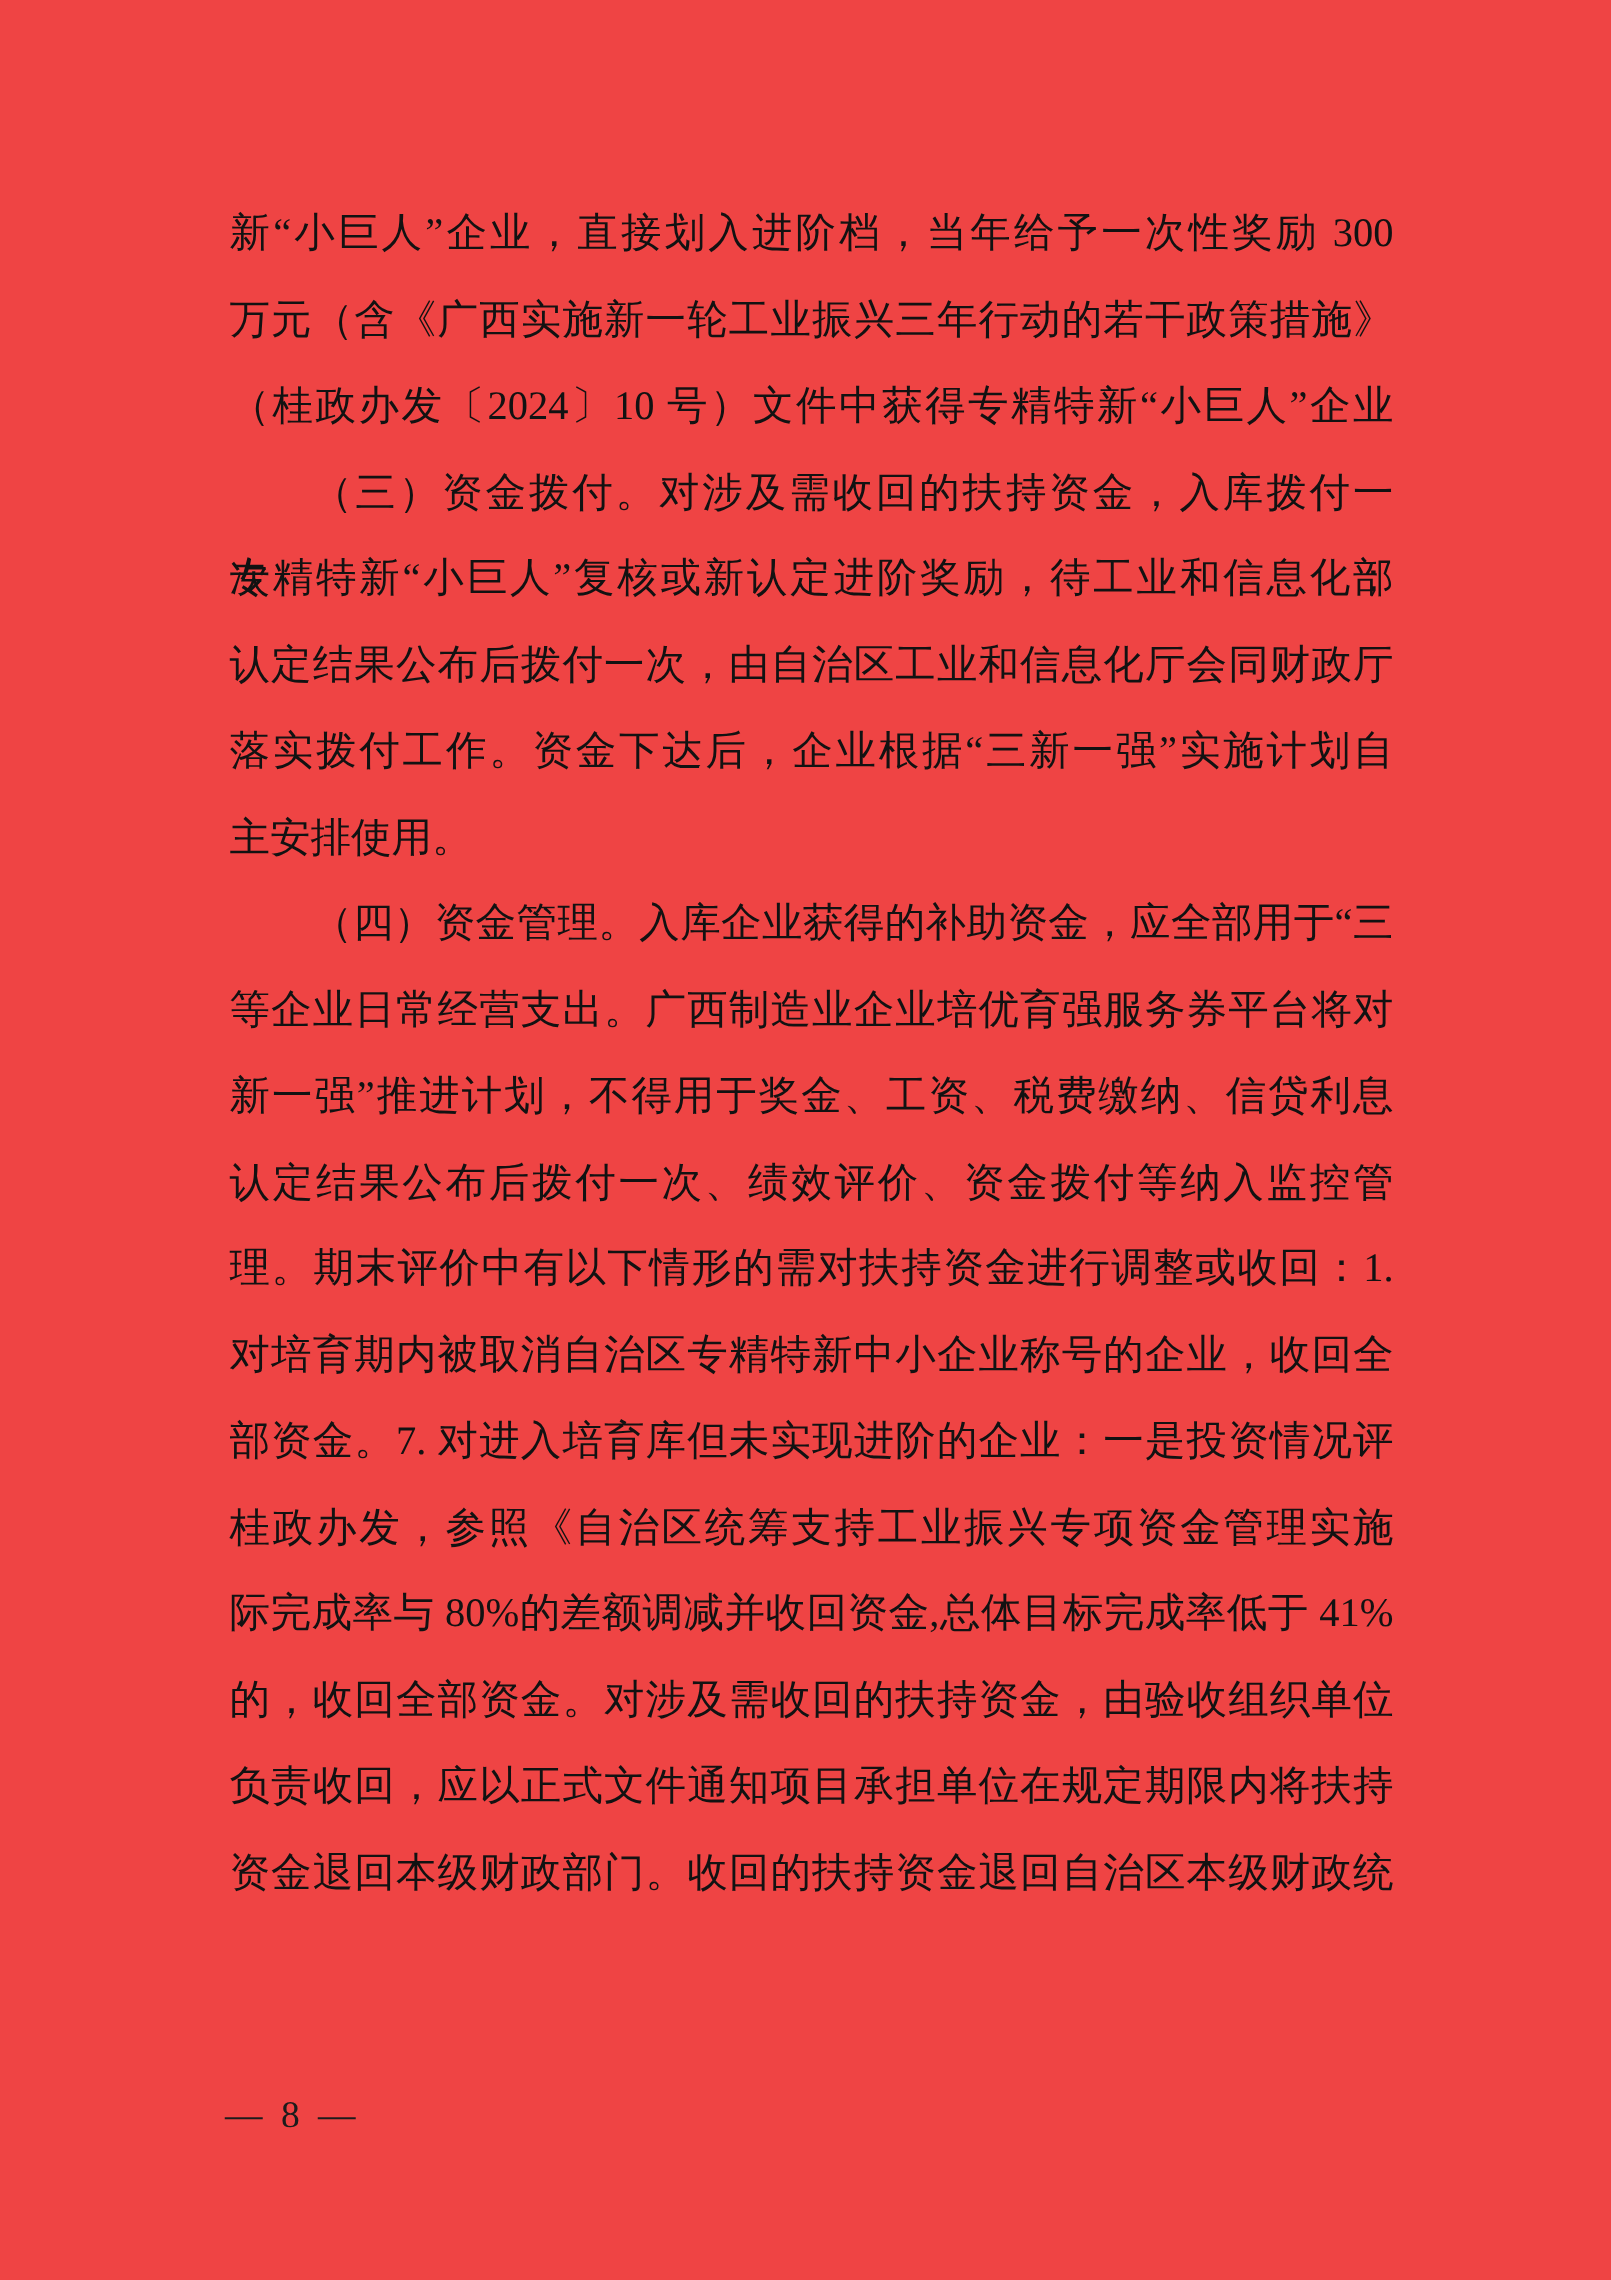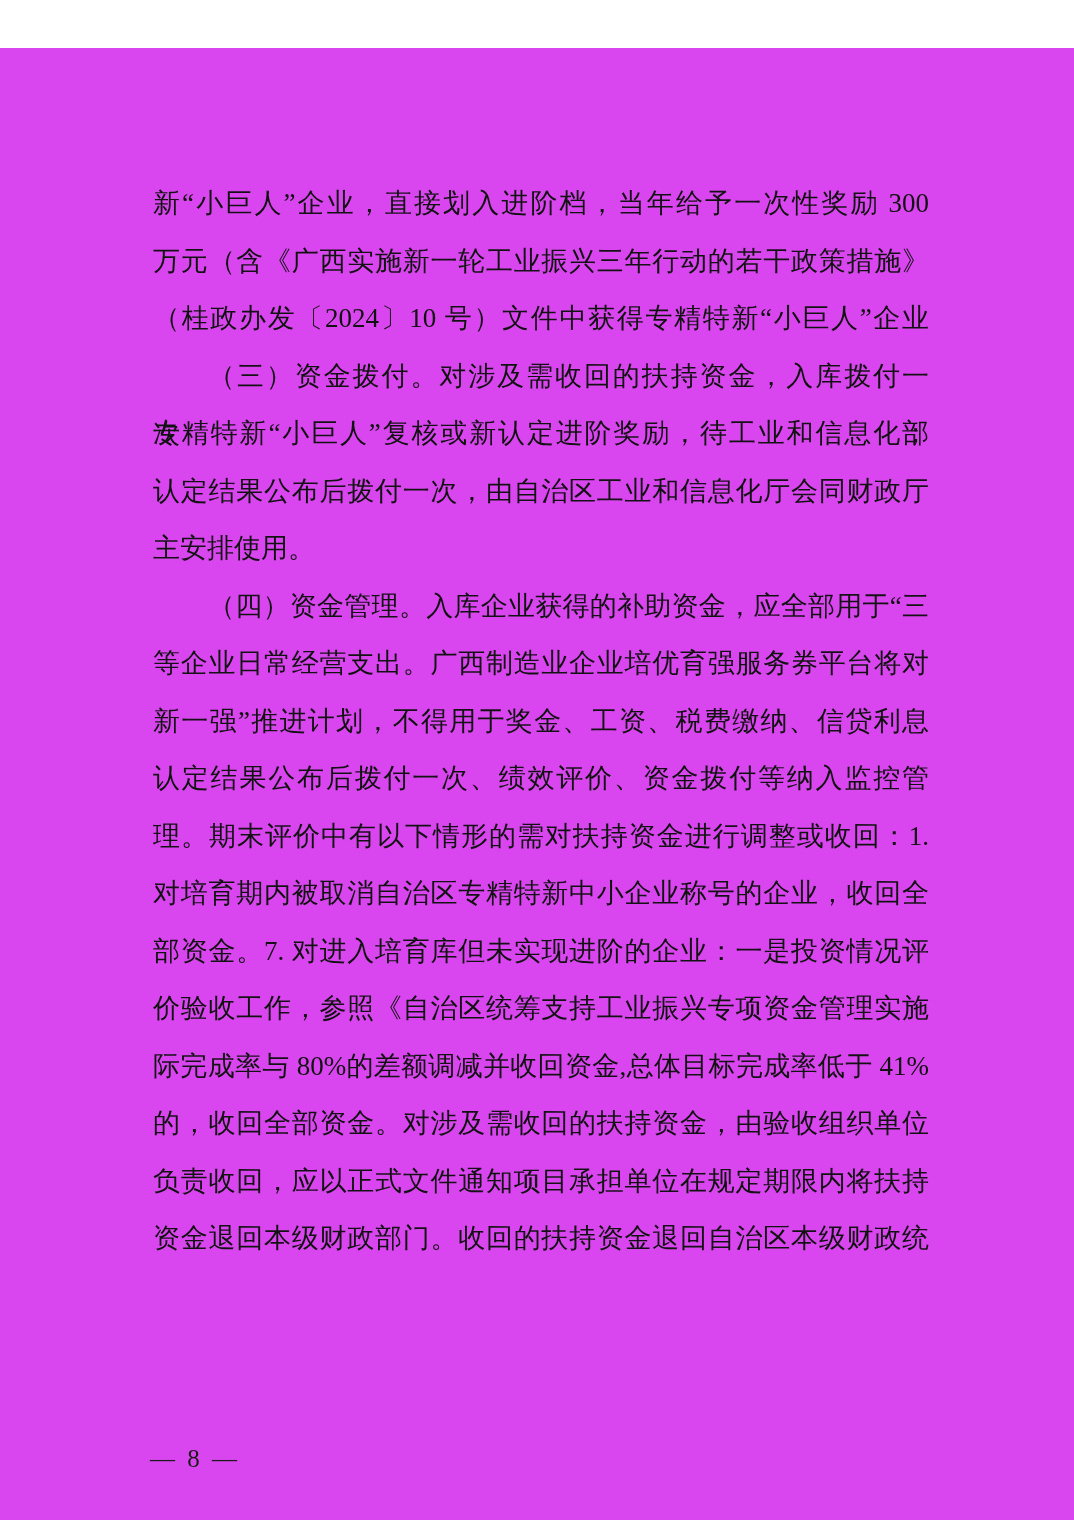--- a/index.html
+++ b/index.html
@@ -11,22 +11,21 @@
     width: 1074px;
     height: 1520px;
     background: #ffffff;
     font-family: "Liberation Serif", "DejaVu Serif", serif;
     color: #121212;
     overflow: hidden;
   }
   .page {
     position: absolute;
     inset: 0;
-    background: #d946ef;
-    margin-top: 48px;
+    background: #ef4444;
   }
   .text-block {
     position: absolute;
     left: 153px;
     top: 127px;
     width: 776px;
   }
   .line {
     height: 57.5px;
     line-height: 57.5px;
@@ -60,29 +59,30 @@
 
 <div class="page">
 
   <div class="text-block">
     <div class="line">新“小巨人”企业，直接划入进阶档，当年给予一次性奖励 300</div>
     <div class="line">万元（含《广西实施新一轮工业振兴三年行动的若干政策措施》</div>
     <div class="line">（桂政办发〔2024〕10 号）文件中获得专精特新“小巨人”企业</div>
     <div class="line indent">（三）资金拨付。对涉及需收回的扶持资金，入库拨付一次；</div>
     <div class="line">专精特新“小巨人”复核或新认定进阶奖励，待工业和信息化部</div>
     <div class="line">认定结果公布后拨付一次，由自治区工业和信息化厅会同财政厅</div>
+    <div class="line">落实拨付工作。资金下达后，企业根据“三新一强”实施计划自</div>
     <div class="line para-end">主安排使用。</div>
     <div class="line indent">（四）资金管理。入库企业获得的补助资金，应全部用于“三</div>
     <div class="line">等企业日常经营支出。广西制造业企业培优育强服务券平台将对</div>
     <div class="line">新一强”推进计划，不得用于奖金、工资、税费缴纳、信贷利息</div>
     <div class="line">认定结果公布后拨付一次、绩效评价、资金拨付等纳入监控管</div>
     <div class="line">理。期末评价中有以下情形的需对扶持资金进行调整或收回：1.</div>
     <div class="line">对培育期内被取消自治区专精特新中小企业称号的企业，收回全</div>
     <div class="line">部资金。7. 对进入培育库但未实现进阶的企业：一是投资情况评</div>
-    <div class="line">价验收工作，参照《自治区统筹支持工业振兴专项资金管理实施</div>
+    <div class="line">桂政办发，参照《自治区统筹支持工业振兴专项资金管理实施</div>
     <div class="line">际完成率与 80%的差额调减并收回资金,总体目标完成率低于 41%</div>
     <div class="line">的，收回全部资金。对涉及需收回的扶持资金，由验收组织单位</div>
     <div class="line">负责收回，应以正式文件通知项目承担单位在规定期限内将扶持</div>
     <div class="line">资金退回本级财政部门。收回的扶持资金退回自治区本级财政统</div>
   </div>
 
   <div class="footer">
     <span>— 8 —</span>
   </div>
 

